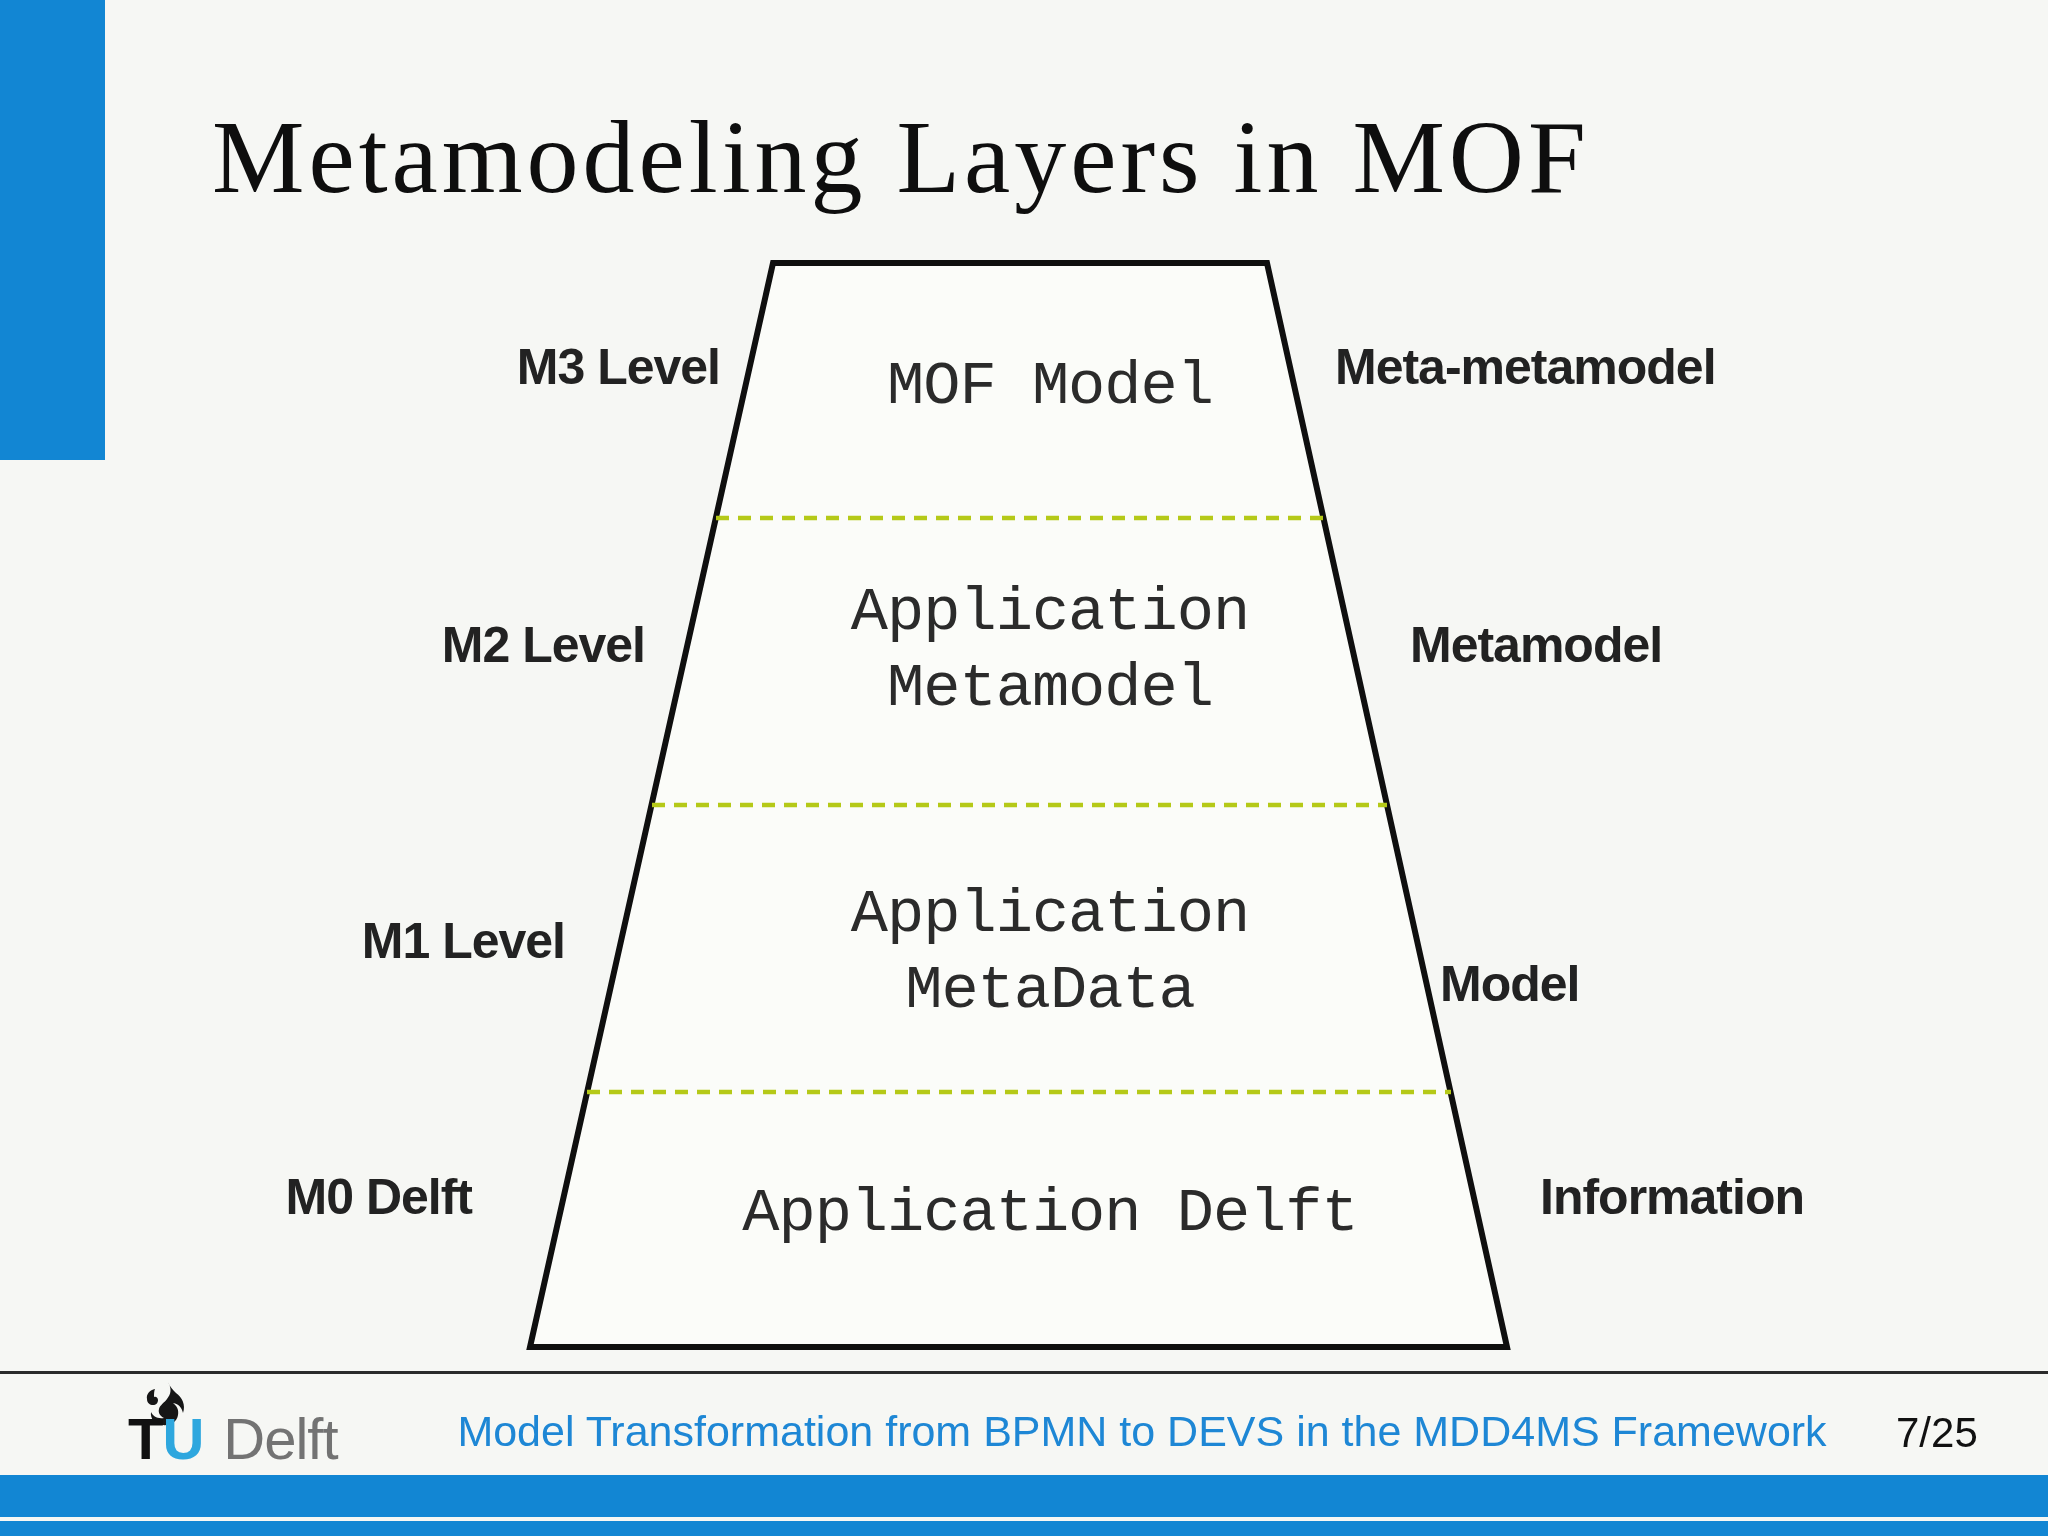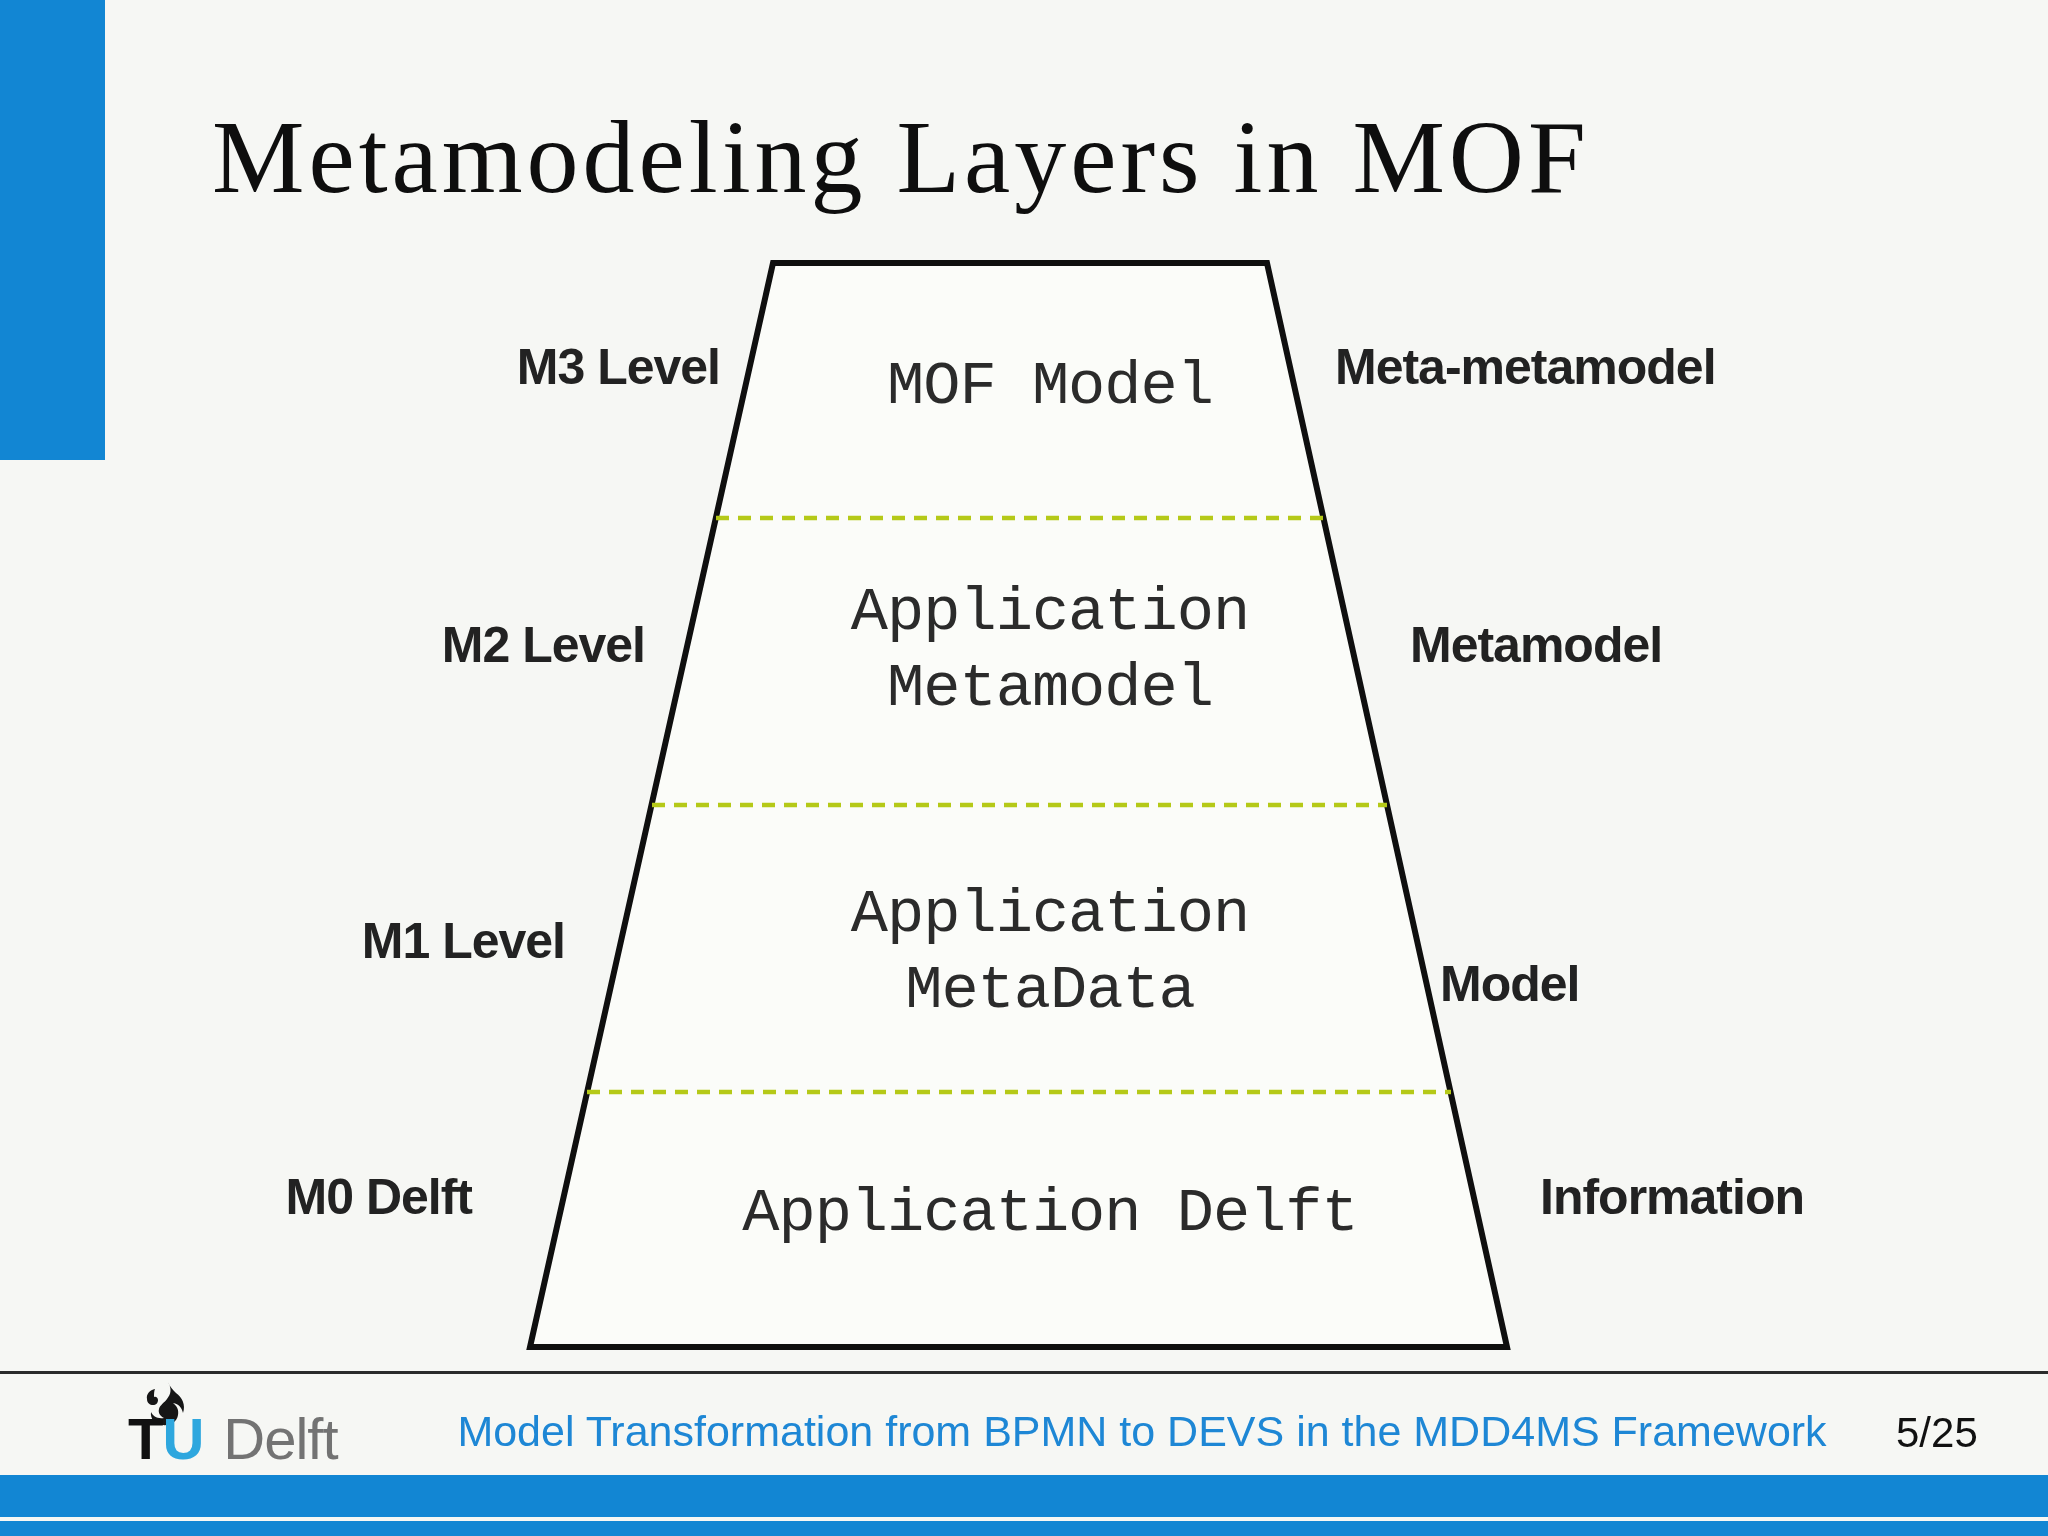--- a/index.html
+++ b/index.html
@@ -113,18 +113,18 @@
   <div class="logo">
     <svg class="flame" width="54" height="44" viewBox="0 0 54 44">
       <path fill="#161616" d="M30 0c4 7 3 12-1 17-3 4-7 6-8 10-1 4 1 7 5 9-7 1-11-2-13-6-1 7 4 12 11 13 8 1 15-3 16-10 1-5-1-9-5-12 6 1 9 5 10 10 3-8-1-16-7-20-3-3-6-6-8-11z"></path>
       <path fill="#161616" d="M17 7c-5 1-9 5-8 10 0 4 3 6 6 6 3 0 5-2 5-5 0-2-2-4-4-3 0-3 0-6 1-8z"></path>
     </svg>
     <div class="logo-text"><span class="logo-t">T</span><span class="logo-u">U</span><span class="logo-delft">Delft</span></div>
   </div>
 
   <div class="footer-caption">Model Transformation from BPMN to DEVS in the MDD4MS Framework</div>
 
-  <div class="page-number">5/25</div>
+  <div class="page-number">7/25</div>
 
   <div class="bottom-bar-1"></div>
   <div class="bottom-bar-2"></div>
 
 </div>
 
 </body></html>

